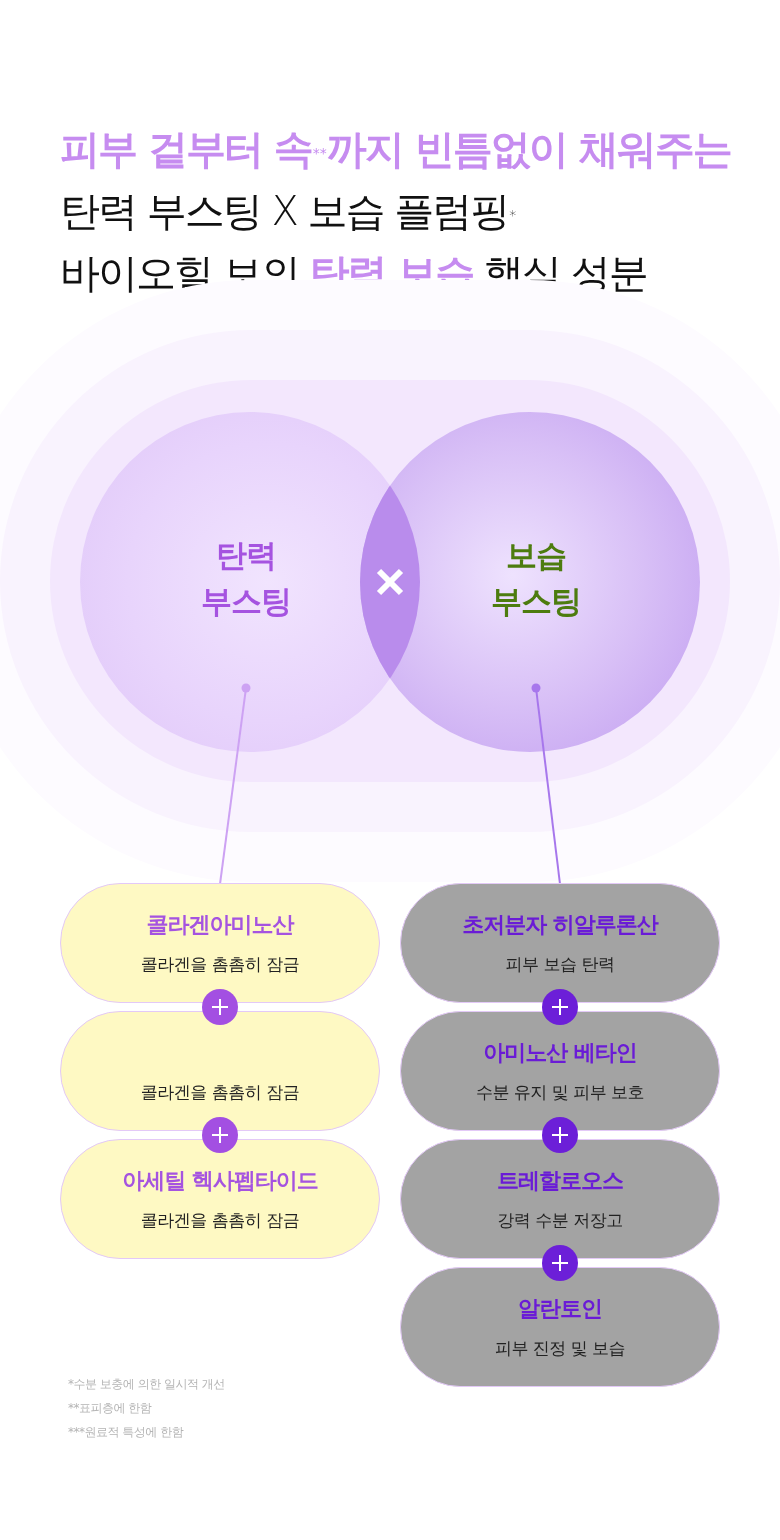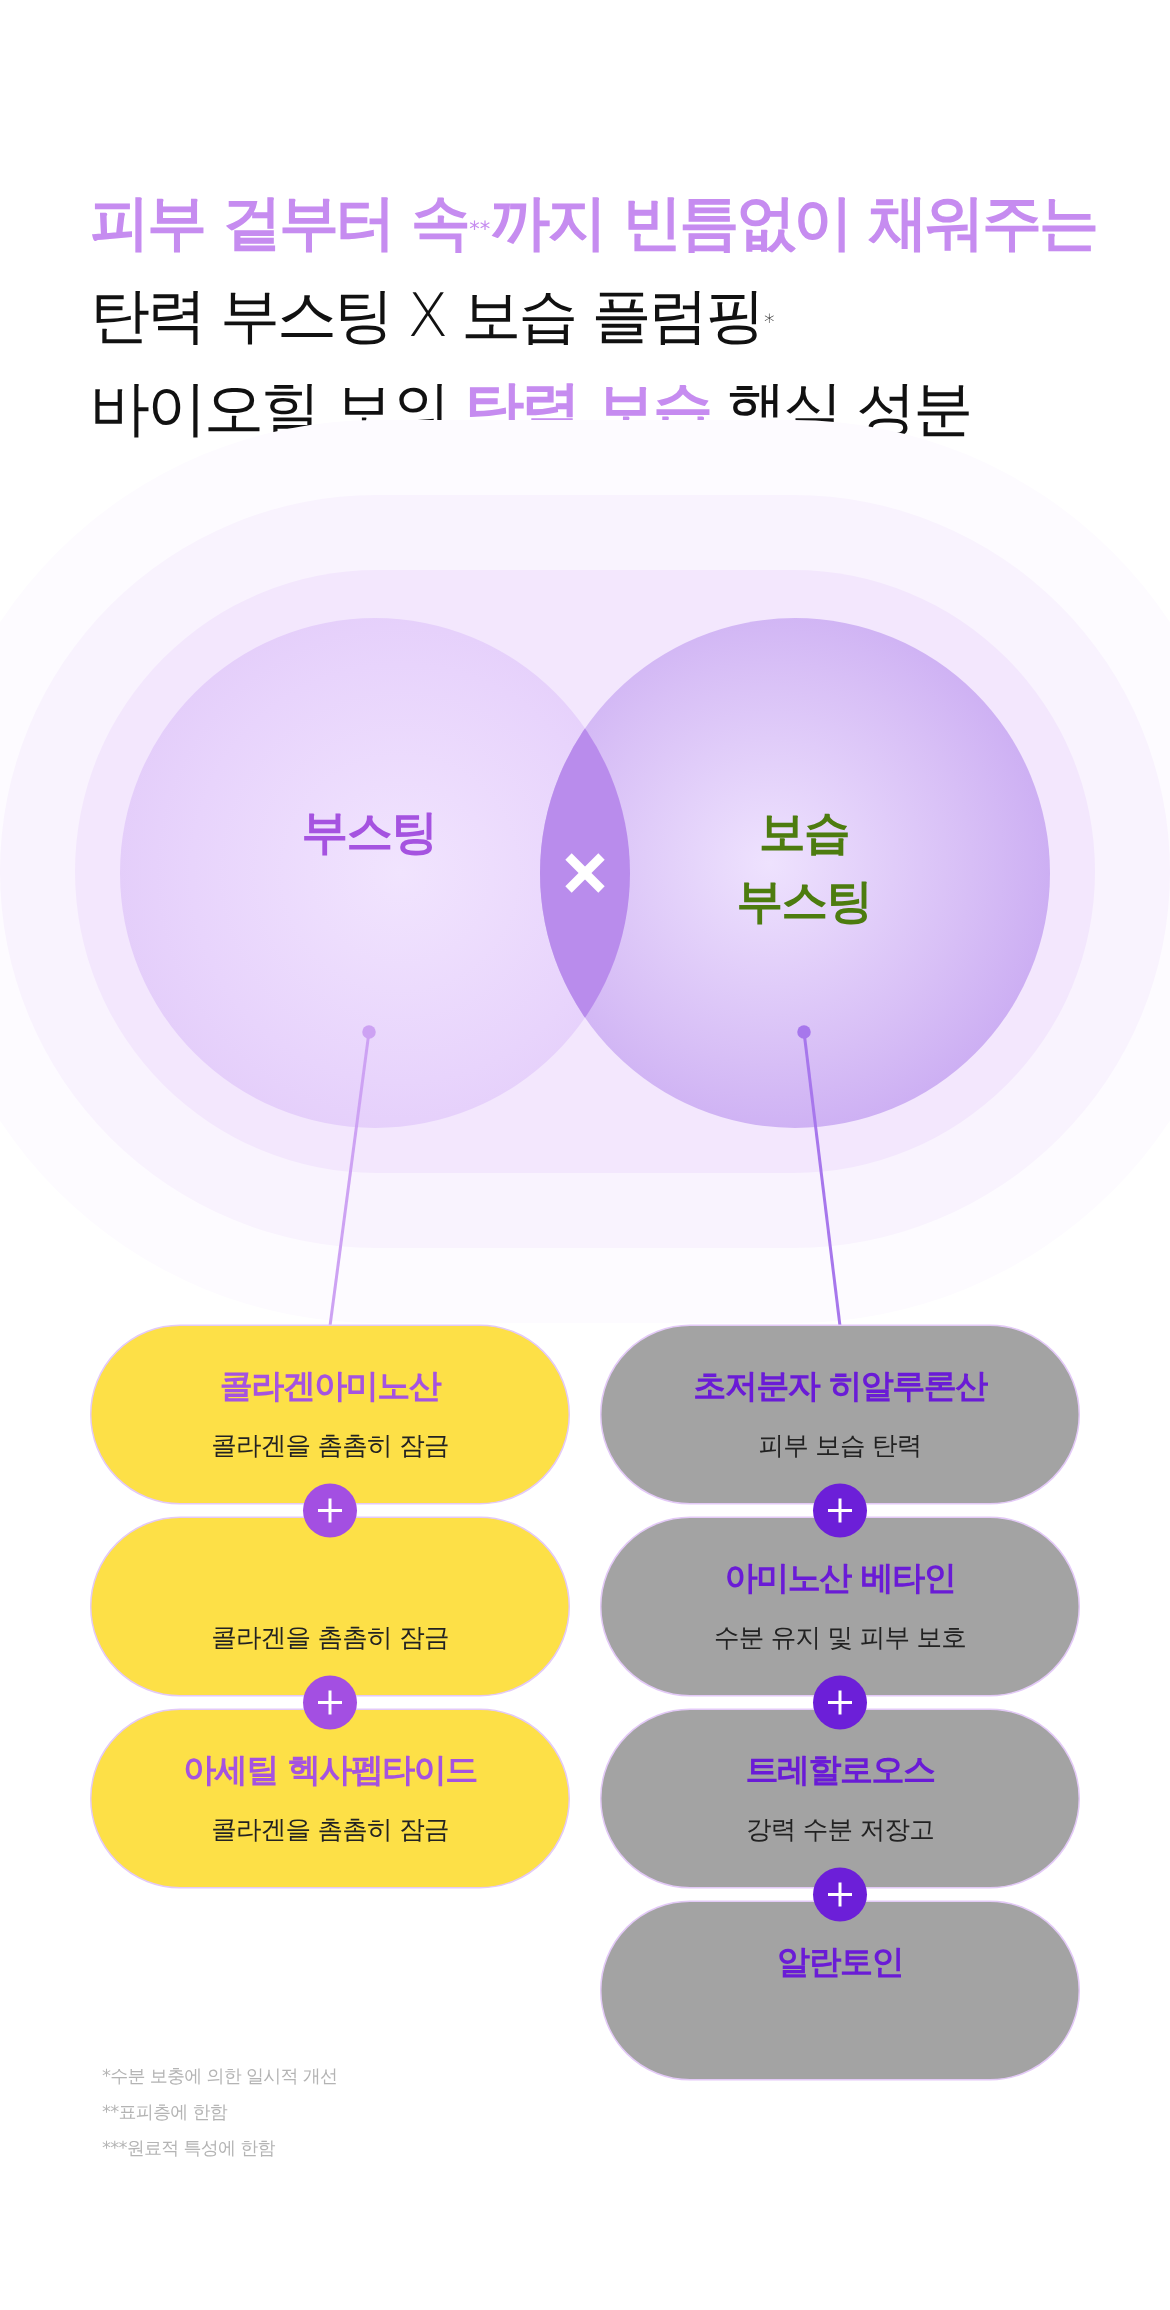--- a/index.html
+++ b/index.html
@@ -31,21 +31,21 @@
     .label-right { left: 436px; top: 532px; color: #4d7c0f; }
 
     .times { position: absolute; left: 371px; top: 563px; width: 38px; height: 38px; }
 
     .connector { position: absolute; left: 0; top: 0; width: 780px; height: 900px; pointer-events: none; }
 
     .col { position: absolute; top: 883px; width: 320px; }
     .col-left { left: 60px; }
     .col-right { left: 400px; }
     .card { position: absolute; left: 0; width: 320px; height: 120px; border-radius: 60px; border: 1px solid #E3C9F7; text-align: center; }
-    .col-left .card { background: #fde047; }
+    .col-left .card { background: #fef9c3; }
     .col-right .card { background: #a3a3a3; }
     .card-title { position: absolute; left: 0; right: 0; top: 26px; font-size: 22px; font-weight: 700; letter-spacing: -1px; line-height: 30px; }
     .col-left .card-title { color: #A553E0; }
     .col-right .card-title { color: #6A1BD6; }
     .card-desc { position: absolute; left: 0; right: 0; top: 68px; font-size: 17px; color: #222; letter-spacing: -0.5px; line-height: 24px; }
     .plus { position: absolute; left: 142px; width: 36px; height: 36px; border-radius: 50%; display: flex; align-items: center; justify-content: center; z-index: 2; }
     .col-left .plus { background: #A34FE2; }
     .col-right .plus { background: #6C1FD8; }
 
     .footnotes { position: absolute; left: 68px; top: 1372px; }
@@ -64,20 +64,21 @@
 <div class="ring ring-middle"></div>
 <div class="ring ring-inner"></div>
 
 <div class="circle circle-left"></div>
 <div class="circle circle-right"></div>
 <div class="overlap">
     <div class="overlap-inner"></div>
   </div>
 
 <div class="circle-label label-left">
+  <div>탄력</div>
   <div>부스팅</div>
 </div>
 <div class="circle-label label-right">
   <div>보습</div>
   <div>부스팅</div>
 </div>
 
 <svg class="times" viewBox="0 0 38 38">
   <line x1="8" y1="8" x2="30" y2="30" stroke="#ffffff" stroke-width="6"></line>
   <line x1="30" y1="8" x2="8" y2="30" stroke="#ffffff" stroke-width="6"></line>
@@ -142,20 +143,21 @@
     <div class="card-desc">강력 수분 저장고</div>
   </div>
   <div class="plus" style="top:362px">
     <svg width="18" height="18" viewBox="0 0 18 18">
         <line x1="9" y1="1" x2="9" y2="17" stroke="#fff" stroke-width="2"></line>
         <line x1="1" y1="9" x2="17" y2="9" stroke="#fff" stroke-width="2"></line>
       </svg>
   </div>
   <div class="card" style="top:384px">
     <div class="card-title">알란토인</div>
+    <div class="card-desc">피부 진정 및 보습</div>
   </div>
 </div>
 
 <div class="footnotes">
   <div class="fn">*수분 보충에 의한 일시적 개선</div>
   <div class="fn">**표피층에 한함</div>
   <div class="fn">***원료적 특성에 한함</div>
 </div>
 
 </body></html>

